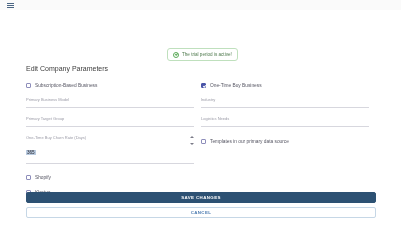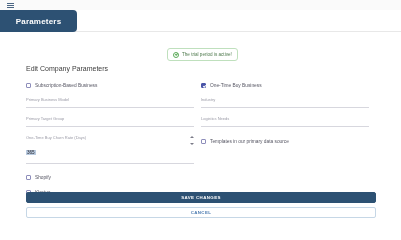--- a/index.html
+++ b/index.html
@@ -218,25 +218,20 @@
 <div id="app">
 
   <div class="topbar">
     <div class="hamburger">
       <span></span>
         <span></span>
         <span></span>
     </div>
   </div>
 
-  <div class="tabstrip">
-    <div class="tab-active">
-      <span class="label">Parameters</span>
-    </div>
-  </div>
 
   <div class="page">
 
     <div class="trial-banner">
       <span class="check-circle"></span>
       <span class="txt">The trial period is active!</span>
     </div>
 
     <div class="form">
 

